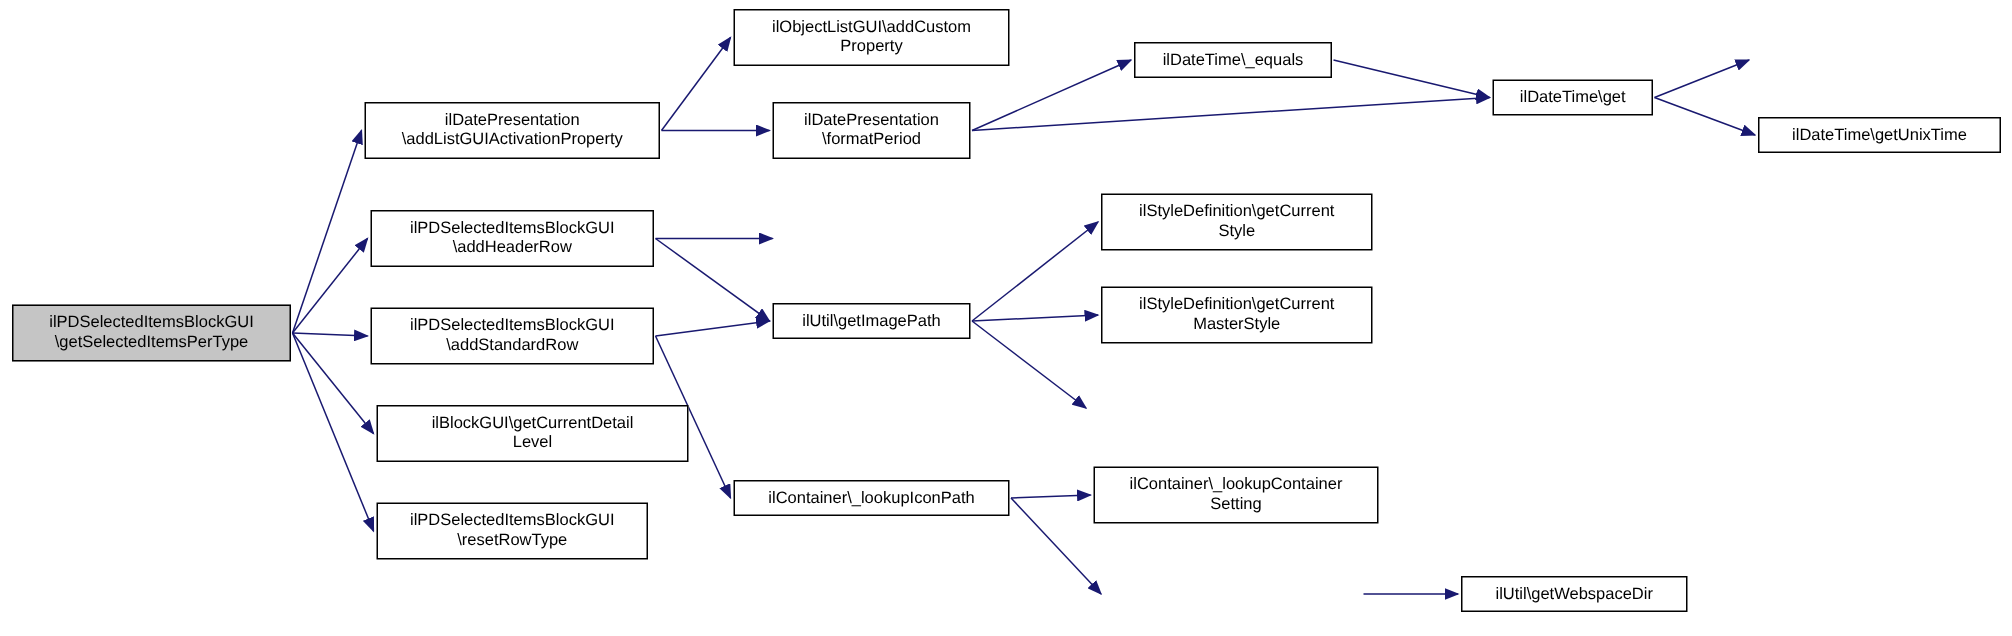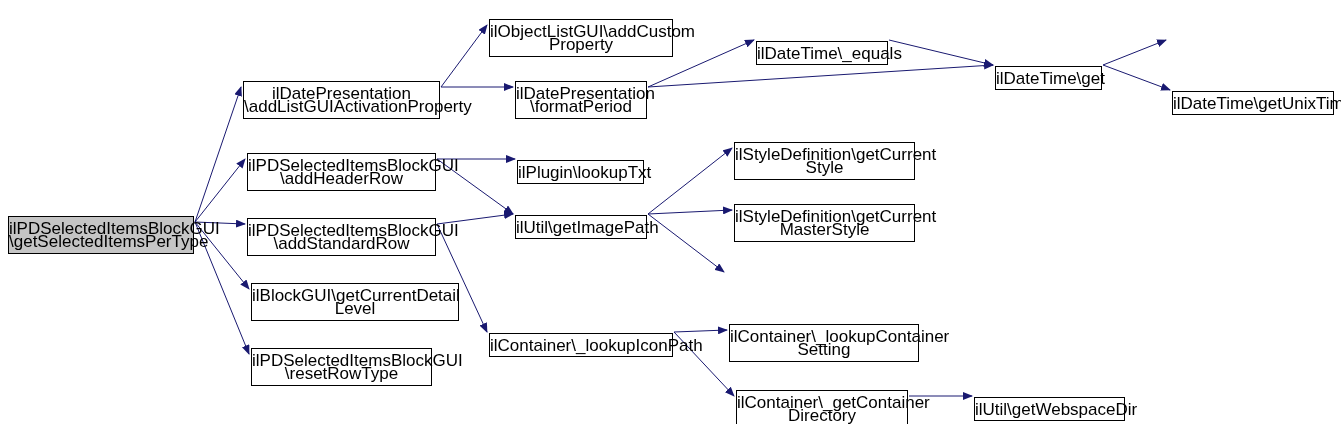--- a/index.html
+++ b/index.html
@@ -5,21 +5,21 @@
   html,body{margin:0;padding:0;background:#fff;}
   #diagram{position:relative;width:1341px;height:424px;background:#fff;
            font-family:"Liberation Sans",sans-serif;overflow:hidden;}
   #edge-layer{position:absolute;left:0;top:0;z-index:1;pointer-events:none;}
   #edge-layer line{stroke:var(--edge,#191970);stroke-width:1;}
   #arrow path{fill:var(--edge,#191970);stroke:none;}
   .node{position:absolute;z-index:2;box-sizing:border-box;
         background:var(--node_fill,#ffffff);
         border:1px solid var(--node_border,#000000);
         display:flex;flex-direction:column;justify-content:center;
-        font-size:17px;line-height:13px;color:#000;text-align:center;cursor:pointer;margin-top:13px;}
+        font-size:11px;line-height:13px;color:#000;text-align:center;cursor:pointer;}
   .node.highlight{background:var(--highlight_fill,#c5c5c5);}
   .nl{white-space:nowrap;}
 </style>
 </head>
 <body>
 
 <div id="diagram">
   <svg id="edge-layer" width="1341" height="424">
     <defs>
       <marker id="arrow" markerWidth="10" markerHeight="8" refX="9" refY="4" orient="auto" markerUnits="userSpaceOnUse">
@@ -83,23 +83,20 @@
   <div class="node" style="left:489px;top:6px;width:184px;height:38px">
     <div class="nl">ilObjectListGUI\addCustom</div>
     <div class="nl">Property</div>
   </div>
 
   <div class="node" style="left:515px;top:68px;width:132px;height:38px">
     <div class="nl">ilDatePresentation</div>
     <div class="nl">\formatPeriod</div>
   </div>
 
-  <div class="node" style="left:517px;top:147px;width:127px;height:24px">
-    <div class="nl">ilPlugin\lookupTxt</div>
-  </div>
 
   <div class="node" style="left:515px;top:202px;width:132px;height:24px">
     <div class="nl">ilUtil\getImagePath</div>
   </div>
 
   <div class="node" style="left:489px;top:320px;width:184px;height:24px">
     <div class="nl">ilContainer\_lookupIconPath</div>
   </div>
 
   <div class="node" style="left:756px;top:28px;width:132px;height:24px">
@@ -115,24 +112,20 @@
     <div class="nl">ilStyleDefinition\getCurrent</div>
     <div class="nl">MasterStyle</div>
   </div>
 
 
   <div class="node" style="left:729px;top:311px;width:190px;height:38px">
     <div class="nl">ilContainer\_lookupContainer</div>
     <div class="nl">Setting</div>
   </div>
 
-  <div class="node" style="left:736px;top:377px;width:172px;height:38px">
-    <div class="nl">ilContainer\_getContainer</div>
-    <div class="nl">Directory</div>
-  </div>
 
   <div class="node" style="left:995px;top:53px;width:107px;height:24px">
     <div class="nl">ilDateTime\get</div>
   </div>
 
   <div class="node" style="left:974px;top:384px;width:151px;height:24px">
     <div class="nl">ilUtil\getWebspaceDir</div>
   </div>
 
 

